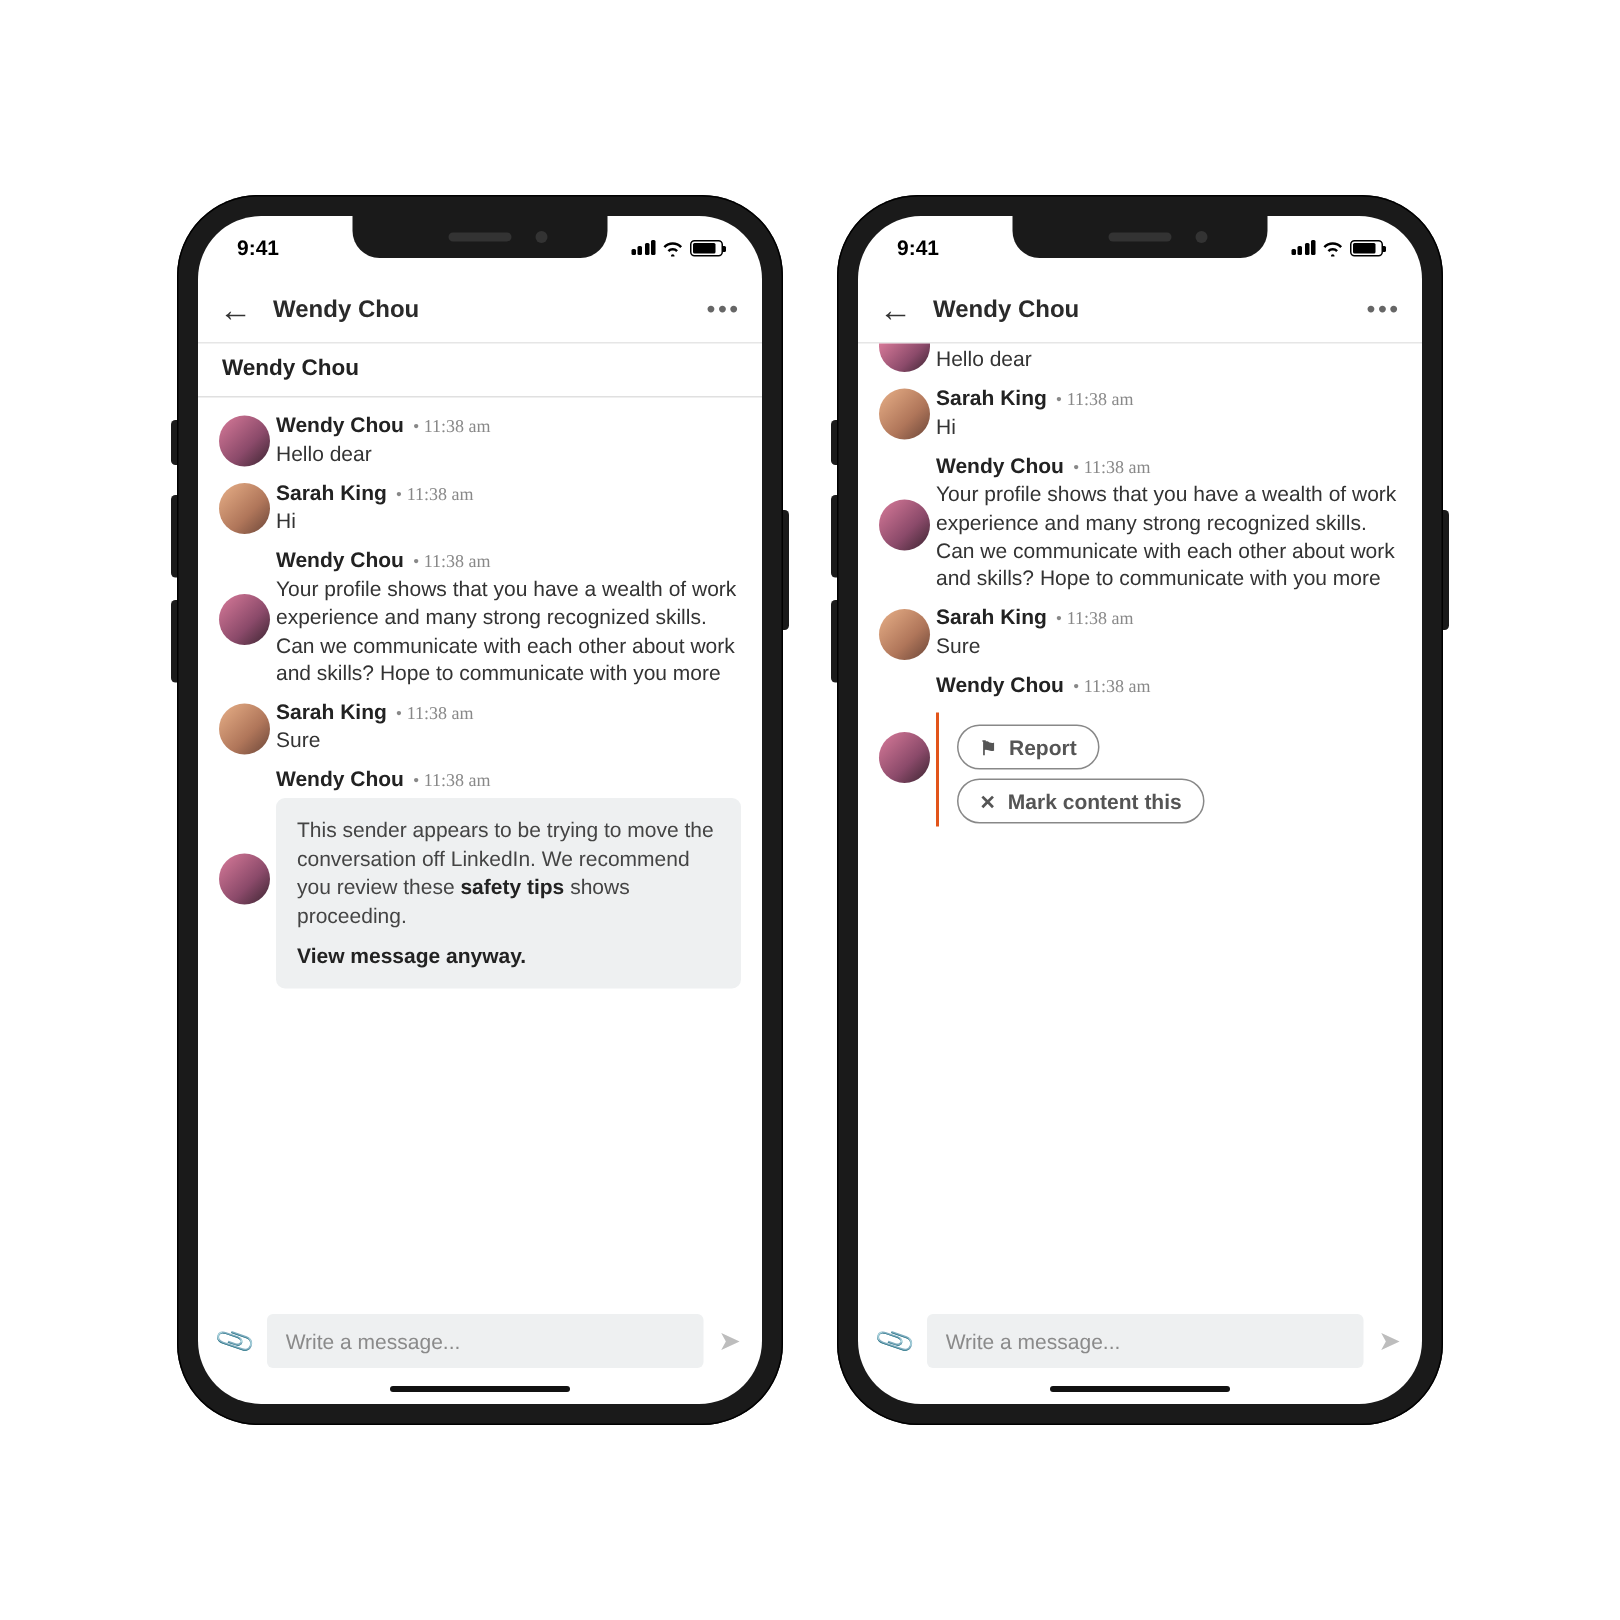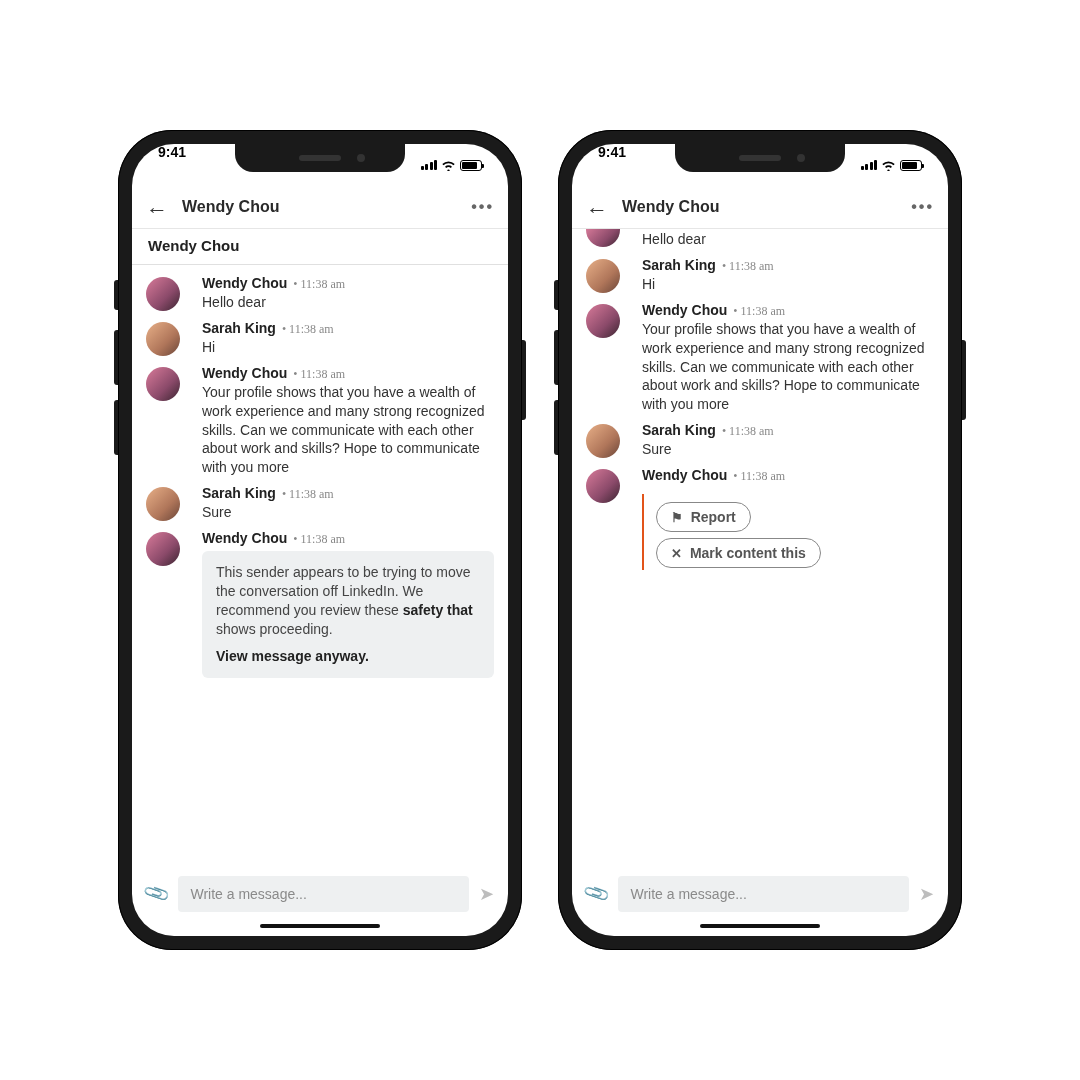--- a/index.html
+++ b/index.html
@@ -32,21 +32,21 @@
   }
   .notch {
     position: absolute; top: 0; left: 50%; transform: translateX(-50%);
     width: 170px; height: 28px; background: #1a1a1a;
     border-radius: 0 0 18px 18px; z-index: 10;
     display:flex; align-items:center; justify-content:center; gap:8px;
   }
   .notch::before { content:""; width:42px; height:6px; background:#333; border-radius:3px; display:block;}
   .notch::after { content:""; width:8px; height:8px; background:#333; border-radius:50%; display:block; position:absolute; right:40px;}
   .status-bar {
-    height: 42px; display:flex; justify-content:space-between;
+    height: 42px; display:flex; align-items:center; justify-content:space-between;
     padding: 0 26px 0 26px; font-size:14px; font-weight:600; color:#000;
   }
   .status-right { display:flex; align-items:center; gap:4px;}
   .signal { display:inline-flex; gap:1.5px; align-items:flex-end; }
   .signal span { width:3px; background:#000; border-radius:1px;}
   .signal span:nth-child(1){height:4px;} .signal span:nth-child(2){height:6px;}
   .signal span:nth-child(3){height:8px;} .signal span:nth-child(4){height:10px;}
   .wifi-ic { font-size:13px; }
   .batt { width:22px; height:11px; border:1.2px solid #000; border-radius:3px; position:relative; display:inline-block;}
   .batt::after{content:""; position:absolute; right:-3px; top:3px; width:2px; height:4px; background:#000; border-radius:0 1px 1px 0;}
@@ -60,21 +60,21 @@
   .dots { color:#666; letter-spacing:2px; font-weight:700;}
   .profile-block { padding: 8px 16px 10px 16px; border-bottom:1px solid #e0e0e0;}
   .profile-name { font-size:15px; font-weight:600; color:#222;}
   .profile-sub  { font-size:14px; color:#333; }
   .date-sep { text-align:center; font-size:11px; letter-spacing:1px; color:#999; padding:6px 0; position:relative;}
   .date-sep::before, .date-sep::after {
     content:""; height:1px; background:#e4e4e4; position:absolute; top:50%; width:34%;
   }
   .date-sep::before{ left:10px;} .date-sep::after{ right:10px;}
   .chat { flex:1; overflow:hidden; padding: 2px 14px 0 14px; }
-  .msg { display:flex; gap:22px; margin: 8px 0; }
+  .msg { display:flex; gap:4px; margin: 8px 0; align-items: center; }
   .avatar {
     width:34px; height:34px; border-radius:50%; flex-shrink:0; margin-top:2px;
     background: linear-gradient(135deg,#d97b9a 0%, #8b4a6a 60%, #3a2430 100%);
     position:relative; overflow:hidden;
   }
   .avatar.other { background: linear-gradient(135deg,#e8b088 0%, #b0765a 60%, #6a4538 100%);}
   .avatar.partial { height:20px; border-radius:0 0 17px 17px; margin-top:-2px;}
   .mbody { flex:1; min-width:0;}
   .mhead { display:flex; align-items:baseline; gap:6px; }
   .mname { font-size:14px; font-weight:600; color:#222;}
@@ -188,21 +188,21 @@
       </div>
 
       <div class="msg">
         <div class="avatar"></div>
         <div class="mbody">
           <div class="mhead">
               <span class="mname">Wendy Chou</span>
               <span class="mtime">• <span>11:38 am</span></span>
             </div>
           <div class="hidden-card">
-            <span>This sender appears to be trying to move the conversation off LinkedIn. We recommend you review these </span><span class="bold">safety that</span><span> shows proceeding.</span>
+            <span>This sender appears to be trying to move the conversation off LinkedIn. We recommend you review these </span><span class="bold">safety tips</span><span> shows proceeding.</span>
             <span class="link">View message anyway.</span>
           </div>
         </div>
       </div>
 
     </div>
     <div class="composer">
       <span class="clip">📎</span>
       <div class="input">
           <span>Write a message...</span>

